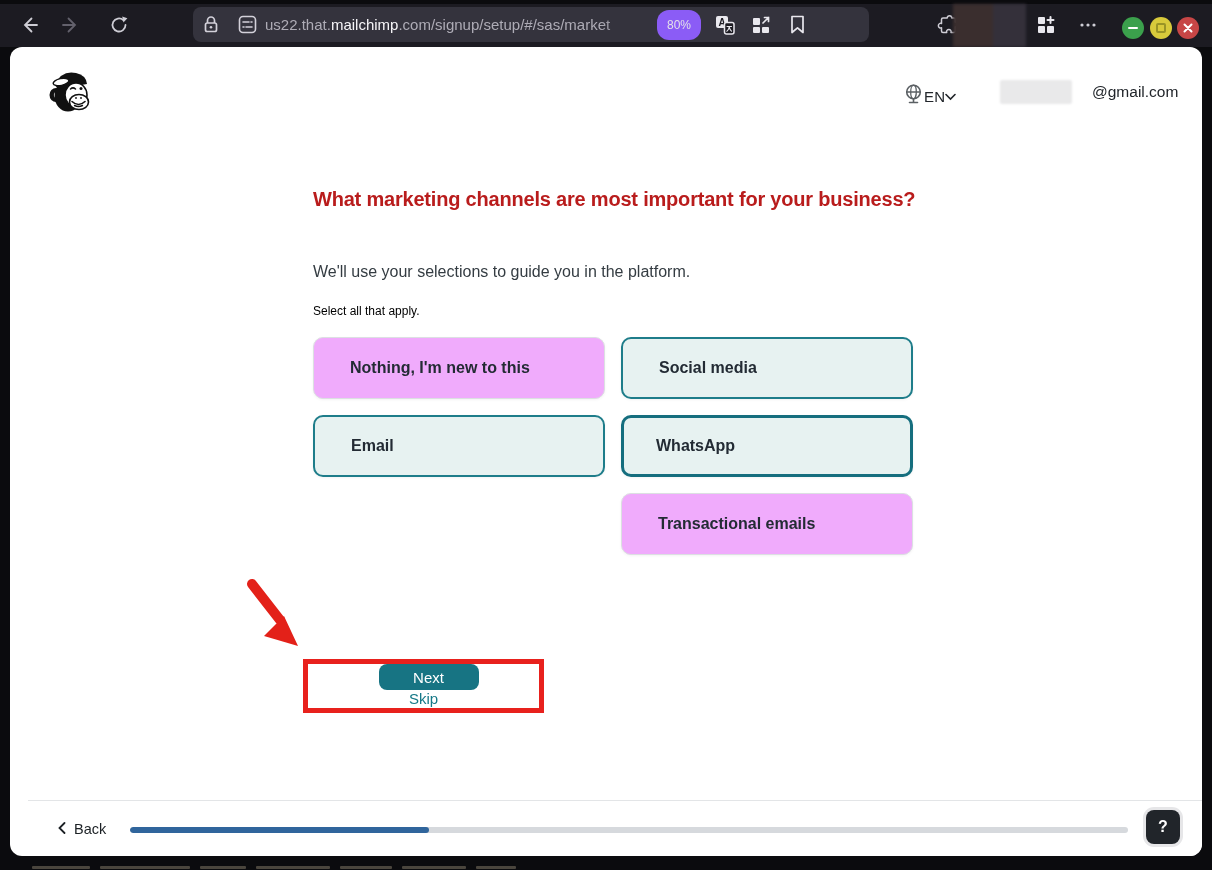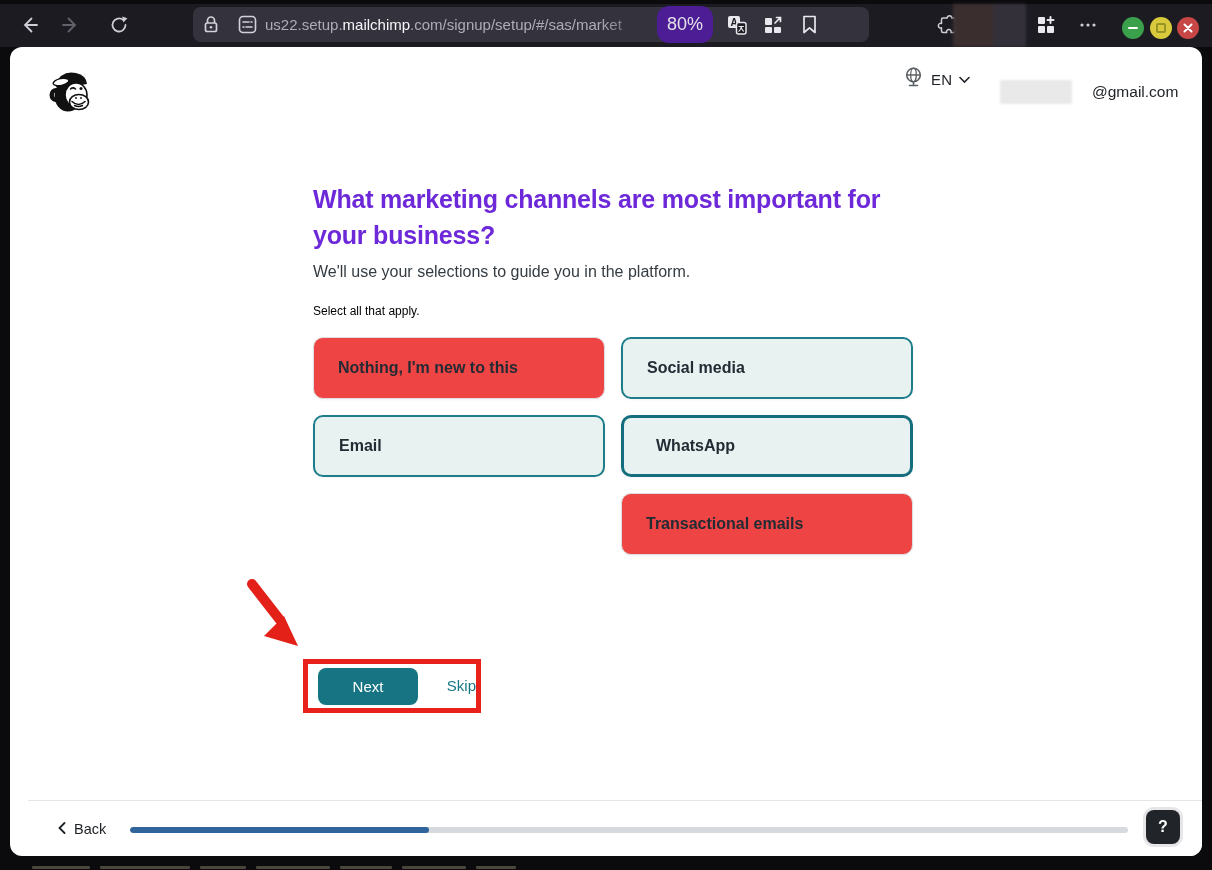--- a/index.html
+++ b/index.html
@@ -7,50 +7,50 @@
   body { background:#0b0b0e; font-family:"Liberation Sans", sans-serif; position:relative; }
 
   
   .toolbar { position:absolute; left:0; top:4px; width:1212px; height:43px; background:#1c1b22; }
   .nav-btn { position:absolute; top:3px; width:36px; height:36px; display:flex; align-items:center; justify-content:center; border-radius:6px; }
   .urlbar { position:absolute; left:193px; top:3px; width:676px; height:35px; background:#34333d; border-radius:8px; display:flex; align-items:center; }
   .url-text { font-size:15px; white-space:nowrap; overflow:hidden; width:390px; position:relative; }
   .url-sub, .url-path { color:#aeacb6; }
   .url-domain { color:#f6f5f8; }
   .url-fade { position:absolute; right:0; top:0; bottom:0; width:55px; background:linear-gradient(to right, rgba(52,51,61,0), #34333d); }
-  .zoom-badge { background:#4c1d95; color:#e3e1e9; font-size:18px; border-radius:12px; padding:8px 10px; margin-left:2px; }
+  .zoom-badge { background:#8b5cf6; color:#e3e1e9; font-size:12px; border-radius:12px; padding:8px 10px; margin-left:2px; }
   .pill-icon { width:36px; height:30px; display:flex; align-items:center; justify-content:center; }
   .tb-icon { position:absolute; top:3px; width:36px; height:36px; display:flex; align-items:center; justify-content:center; }
   .avatar-blur { position:absolute; left:953px; top:0px; width:73px; height:43px;
       background:linear-gradient(to right, #3a2e2e 0 55%, #34303a 55% 100%); filter:blur(1.5px); }
   .win-btn { position:absolute; top:13px; width:22px; height:22px; border-radius:50%; display:flex; align-items:center; justify-content:center; }
   .win-min { left:1122px; background:#3ba04c; }
   .win-max { left:1150px; background:#d8ca3b; }
   .win-close { left:1177px; background:#c74646; }
 
   
   .page { position:absolute; left:10px; top:47px; width:1192px; height:809px; background:#ffffff; border-radius:12px; overflow:hidden; }
   .logo { position:absolute; left:38px; top:20px; }
-  .lang { position:absolute; left:893px; top:19px; display:flex; align-items:center; gap:7px; cursor:pointer; }
+  .lang { position:absolute; left:893px; top:36px; display:flex; align-items:center; cursor:pointer; }
   .lang-label { font-size:15px; color:#21252a; letter-spacing:0.3px; }
   .account { position:absolute; left:990px; top:33px; display:flex; align-items:center; gap:20px; cursor:pointer; }
   .redact { width:72px; height:24px; background:#e9e9ea; filter:blur(1px); border-radius:2px; }
   .account-email { font-size:15.5px; color:#21252a; }
 
-  .heading { position:absolute; left:303px; top:134px; width:608px; font-size:25px; line-height:36px; font-weight:bold; color:#6d28d9; letter-spacing:-0.2px; }
+  .heading { position:absolute; left:303px; top:134px; width:608px; font-size:20px; line-height:36px; font-weight:bold; color:#b91c1c; letter-spacing:-0.2px; }
   .subheading { position:absolute; left:303px; top:216px; width:520px; font-size:16px; color:#343c42; }
   .instruction { position:absolute; left:303px; top:257px; font-size:12px; color:#000000; }
 
-  .card { position:absolute; width:292px; height:62px; background:#ef4444; border:1px solid #dcdfe2;
+  .card { position:absolute; width:292px; height:62px; background:#f0abfc; border:1px solid #dcdfe2;
       border-radius:10px; box-shadow:0 1px 3px rgba(0,0,0,0.05); display:flex; align-items:center;
-      padding-left:24px; font-size:16px; font-weight:bold; color:#232b34; cursor:pointer; }
+      padding-left:36px; font-size:16px; font-weight:bold; color:#232b34; cursor:pointer; }
   .card.selected { background:#e7f2f1; border:2px solid #1e7d8a; }
   .card.focused { border-width:3px; border-color:#156e7e; padding-left:32px; }
 
-  .annotation-rect { position:absolute; left:293px; top:612px; width:178px; height:54px; border:5px solid #e8211d; display:flex; align-items:center; }
+  .annotation-rect { position:absolute; left:293px; top:612px; width:241px; height:54px; border:5px solid #e8211d; display:flex; align-items:center;flex-direction:column; }
   .next-btn { margin-left:10px; width:100px; height:37px; background:#177483; color:#ffffff; font-size:15px;
       border:none; border-radius:8px; cursor:pointer; font-family:inherit; }
   .skip-wrap { flex:1; text-align:right; }
   .skip-link { font-size:15px; color:#157887; text-decoration:none; cursor:pointer; }
   .arrow-annot { position:absolute; left:230px; top:531px; }
 
   .footer { position:absolute; left:18px; bottom:0; width:1192px; height:56px; border-top:1px solid #e3e5e7; background:#fff; }
   .back { position:absolute; left:30px; top:19px; display:flex; align-items:center; gap:8px; cursor:pointer; }
   .back-label { font-size:14.5px; color:#1c2125; }
   .progress-track { position:absolute; left:102px; top:26px; width:998px; height:6px; background:#d6d9dd; border-radius:3px; overflow:hidden; }
@@ -94,21 +94,21 @@
         </svg>
     </div>
     <div class="pill-icon">
       <svg width="19" height="19" viewBox="0 0 19 19">
           <rect x="1.5" y="1.5" width="16" height="16" rx="3.5" stroke="#d3d1da" stroke-width="1.6" fill="none"></rect>
           <path d="M5 7 h6 M13 7 h1" stroke="#d3d1da" stroke-width="1.6" stroke-linecap="round"></path>
           <path d="M5 12 h1 M8 12 h6" stroke="#d3d1da" stroke-width="1.6" stroke-linecap="round"></path>
         </svg>
     </div>
     <div class="url-text">
-      <span class="url-sub">us22.setup.</span><span class="url-domain">mailchimp</span><span class="url-path">.com/signup/setup/#/sas/market</span>
+      <span class="url-sub">us22.that.</span><span class="url-domain">mailchimp</span><span class="url-path">.com/signup/setup/#/sas/market</span>
       <span class="url-fade"></span>
     </div>
     <span class="zoom-badge">80%</span>
     <div class="pill-icon" style="margin-left:6px">
       <svg width="24" height="24" viewBox="0 0 24 24">
           <rect x="3" y="3" width="12" height="12" rx="2" fill="#e9e8ee"></rect>
           <text x="9" y="13" font-size="10" font-weight="bold" fill="#1c1b22" text-anchor="middle" font-family="Liberation Sans, sans-serif">A</text>
           <rect x="11.5" y="9.5" width="9.5" height="11.5" rx="2" stroke="#e9e8ee" stroke-width="1.5" fill="#1c1b22"></rect>
           <path d="M14 13.5 h4.5 M16.2 13.5 c0 2.5 -2 4.5 -2.4 4.7 M16.2 13.9 c.4 2 1.6 3.7 2.3 4.2" stroke="#e9e8ee" stroke-width="1.1" fill="none" stroke-linecap="round"></path>
         </svg>

